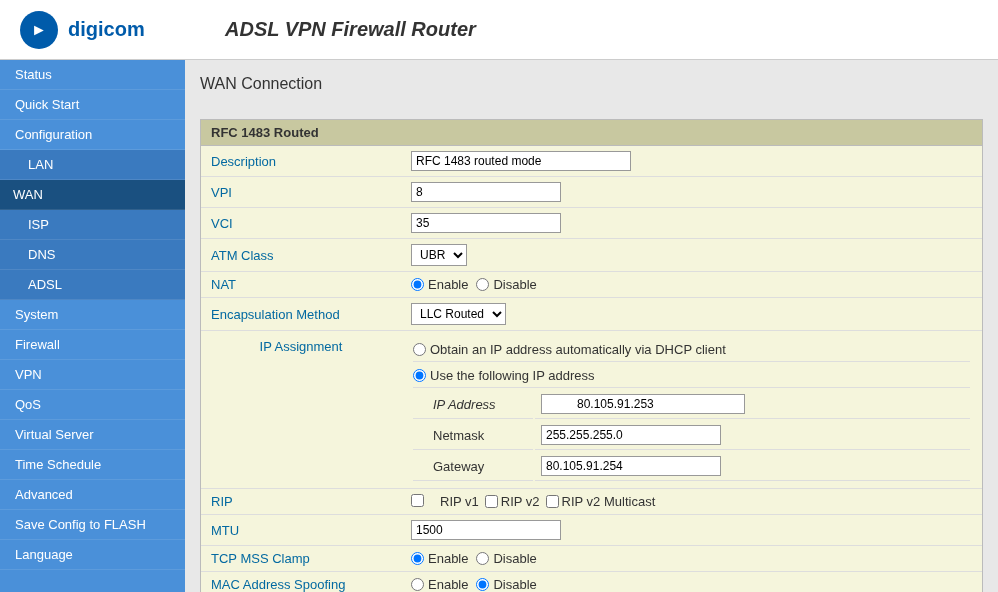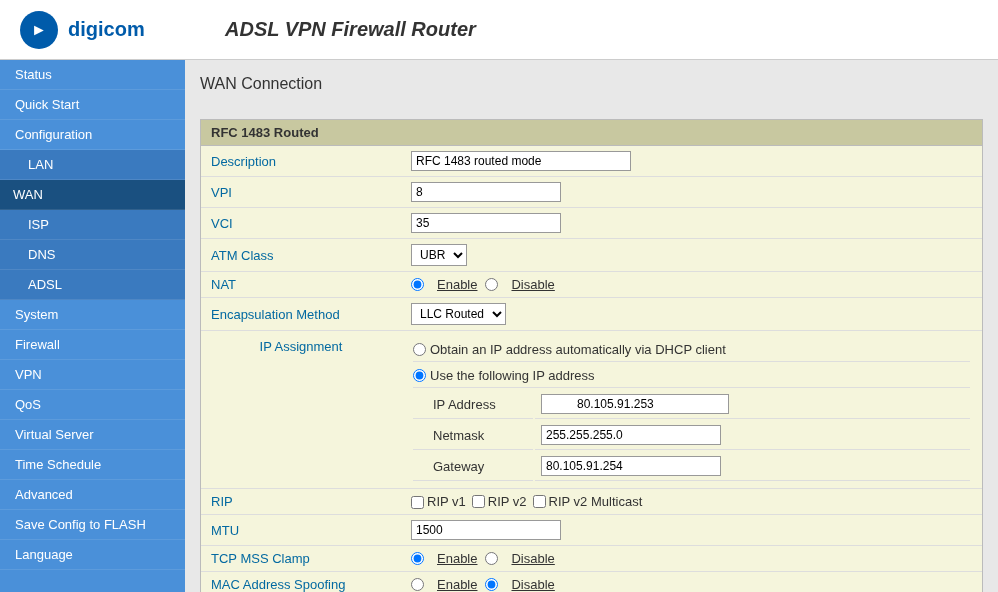--- a/index.html
+++ b/index.html
@@ -128,23 +128,22 @@
       background: white;
     }
     .radio-group {
       display: flex;
       align-items: center;
       gap: 8px;
     }
     .radio-group label {
       display: flex;
       align-items: center;
-      gap: 13px;
+      gap: 4px;
       cursor: pointer;
-      text-decoration: underline;
     }
 
     
     .ip-assignment-outer {
       padding: 0;
     }
     .ip-nested {
       width: 100%;
     }
     .ip-nested td {
@@ -278,23 +277,23 @@
               </tr>
               <tr>
                 <td colspan="2" style="padding:4px 0;">
                   <label style="display:flex;align-items:center;gap:4px;">
                     <input type="radio" name="ip_assign" checked="" style="">
                     <span>Use the following IP address</span>
                   </label>
                 </td>
               </tr>
               <tr>
-                <td style="padding-left:20px; width:120px;">IP Address</td>
+                <td style="padding-left:20px; width:120px;font-style:italic;">IP Address</td>
                 <td>
-                  <input type="text" style="width: 188px; padding-left: 35px;" value="80.105.91.253">
+                  <input type="text" style="width: 204px; padding-left: 35px;" value="80.105.91.253">
                 </td>
               </tr>
               <tr>
                 <td style="padding-left:20px;">Netmask</td>
                 <td>
                   <input type="text" style="width: 180px;" value="255.255.255.0">
                 </td>
               </tr>
               <tr>
                 <td style="padding-left:20px;">Gateway</td>
@@ -304,21 +303,21 @@
               </tr>
             </tbody>
                 </table>
           </td>
         </tr>
 
         <tr>
           <td class="label-col">RIP</td>
           <td class="value-col">
             <div class="checkbox-group">
-              <label style="display:flex;align-items:flex-end;gap:3px;">
+              <label style="display:flex;align-items:flex-start;gap:16px;">
                 <input type="checkbox" style="">
                 <span>RIP v1</span>
               </label>
               <label style="display:flex;align-items:center;gap:3px;">
                 <input type="checkbox" style="">
                 <span>RIP v2</span>
               </label>
               <label style="display:flex;align-items:center;gap:3px;">
                 <input type="checkbox" style="">
                 <span>RIP v2 Multicast</span>

